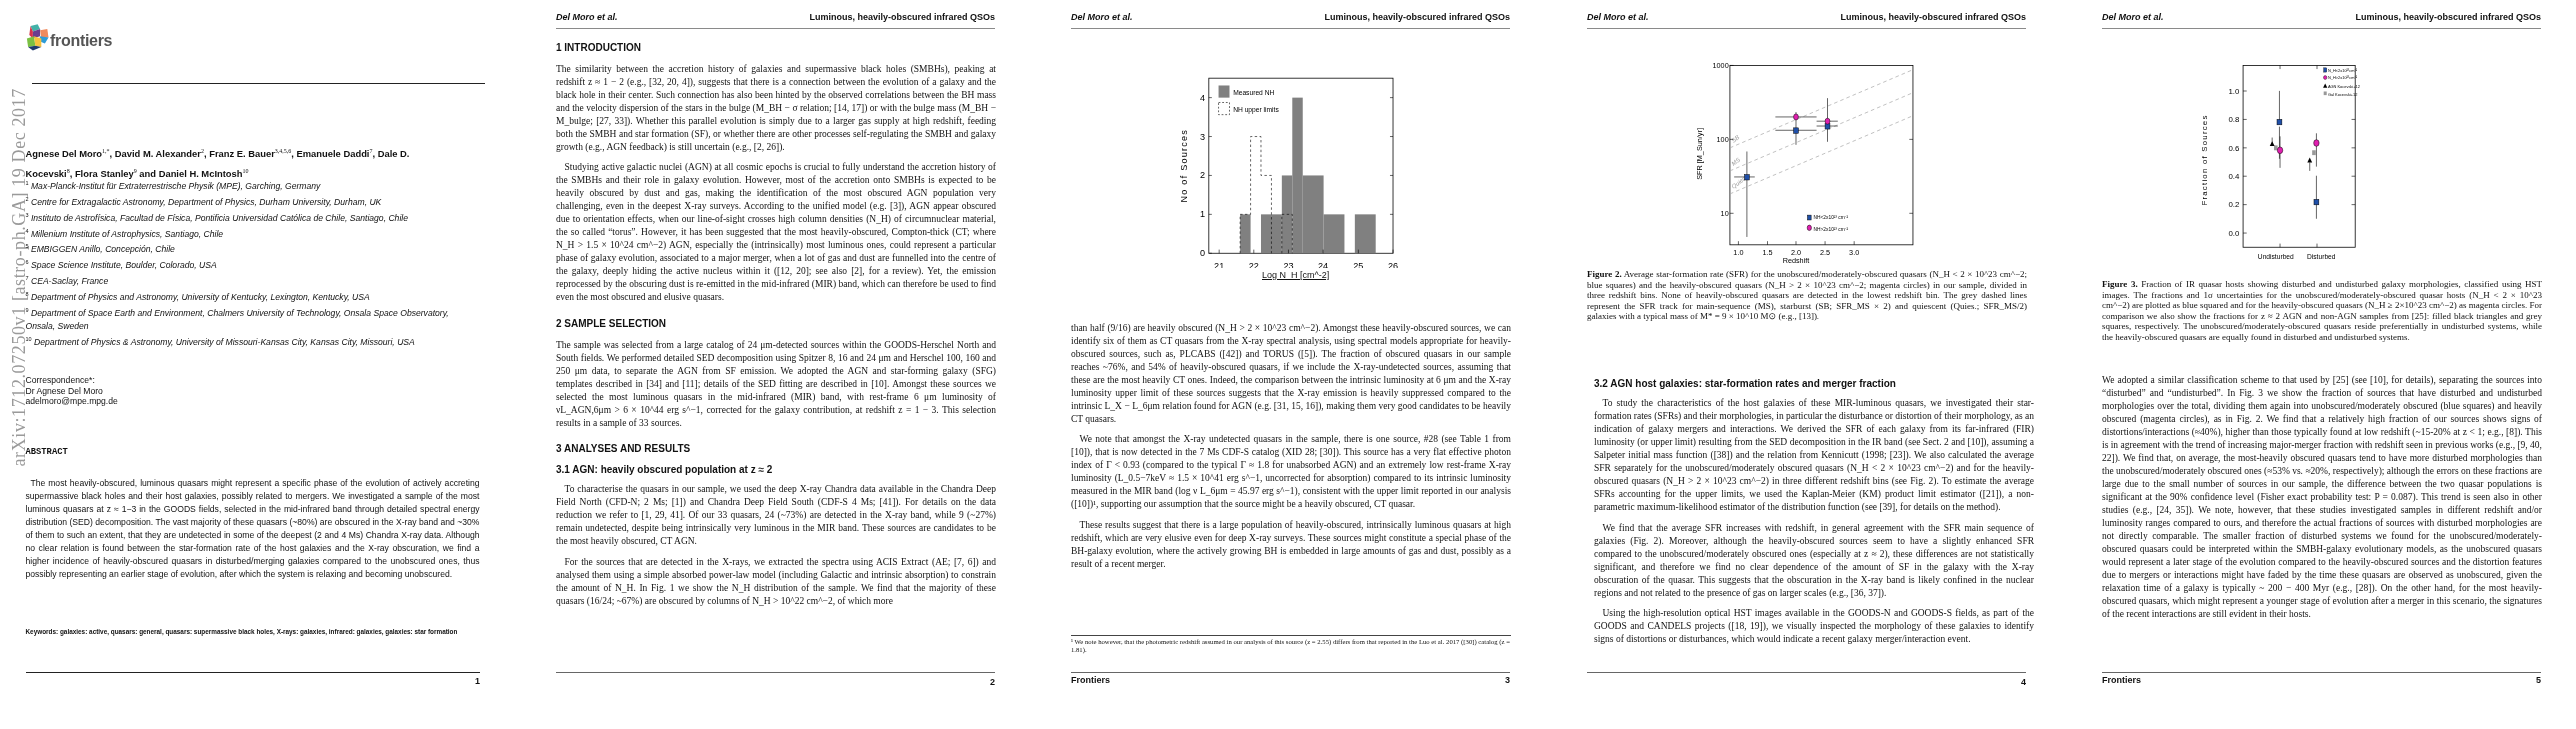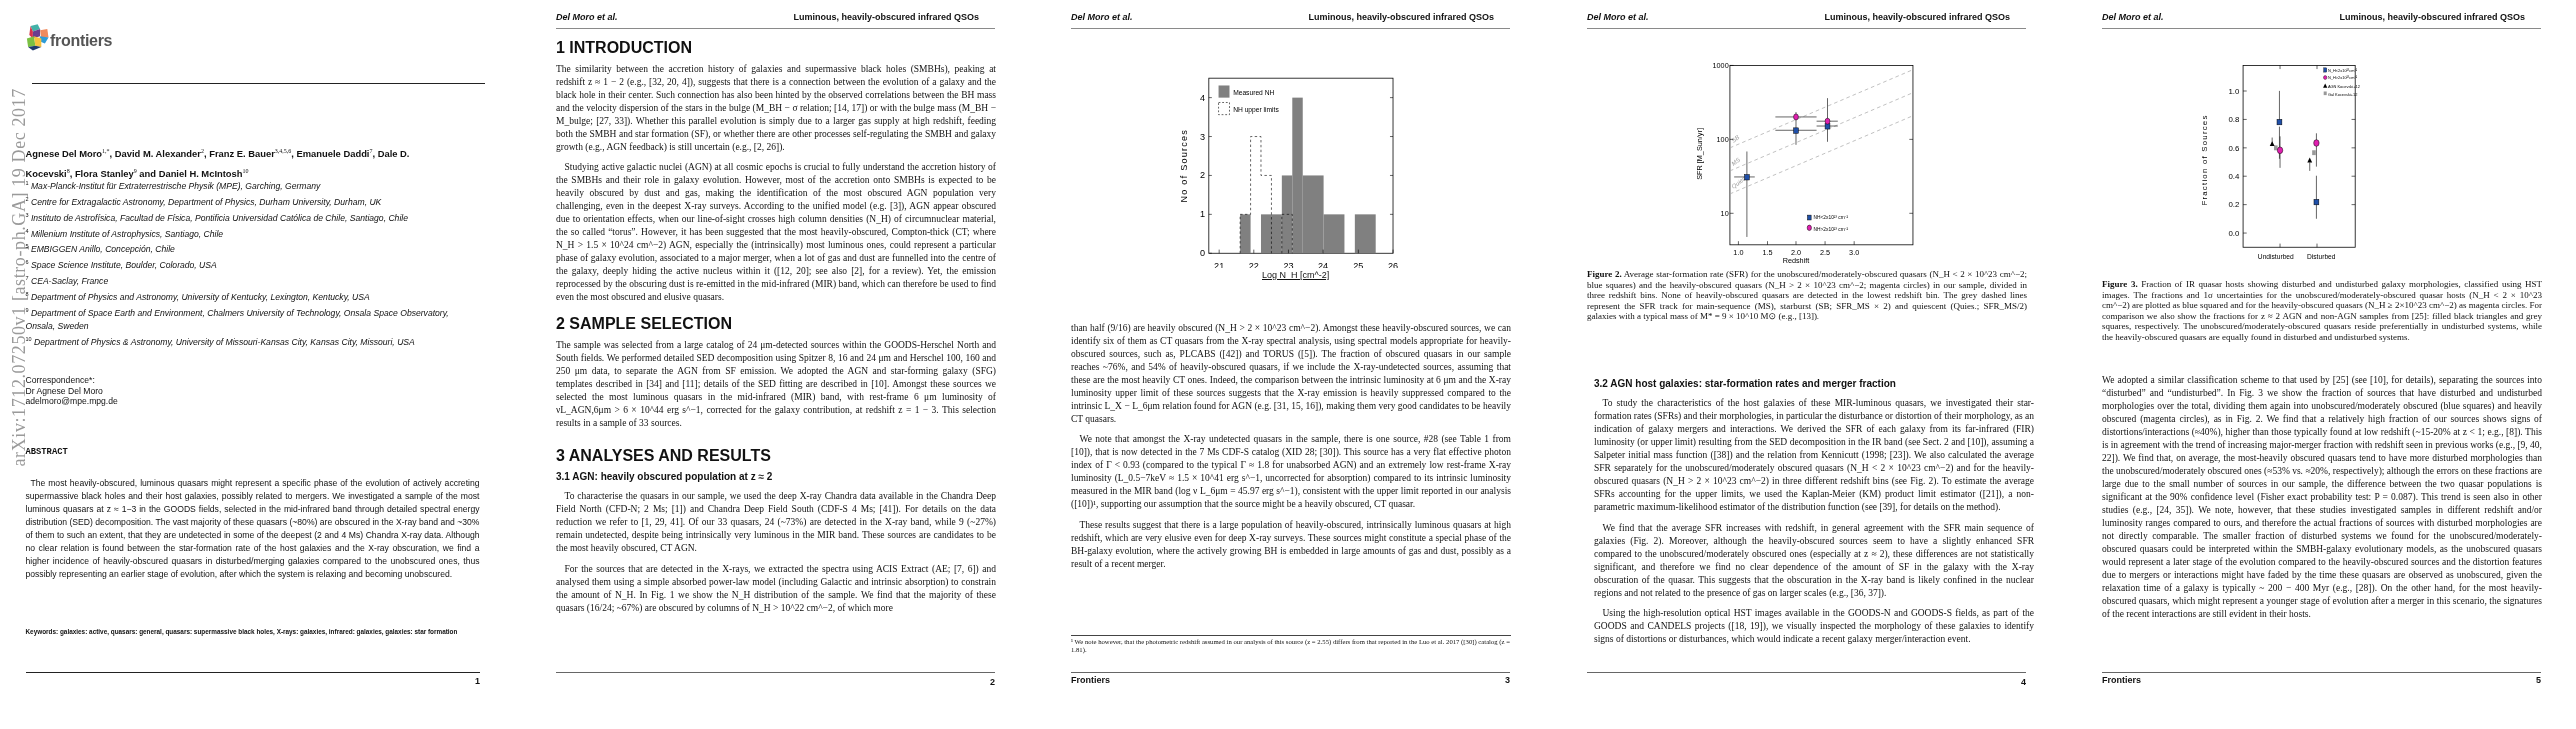--- a/index.html
+++ b/index.html
@@ -1,27 +1,27 @@
 <!DOCTYPE html>
 <html style="font-size:9.7px"><head>
 <meta charset="utf-8">
 <style>
   html, body { margin:0; padding:0; background:#ffffff; }
   body { width:2576px; height:729px; position:relative; overflow:hidden; color:#111; }
   .page { position:absolute; top:0; width:515px; height:729px; background:#fff; }
   .runhead { position:absolute; left:41px; right:35px; top:8.5px; height:19.4px; border-bottom:1.2px solid #8a8a8a; font-family:"Liberation Sans", sans-serif; font-weight:bold; font-size:9px; }
   .runhead .l { position:absolute; left:0; top:3.6px; font-style:italic; }
-  .runhead .r { position:absolute; right:16px; top:3.6px; }
+  .runhead .r { position:absolute; right:0; top:3.6px; }
   .foot { position:absolute; left:41px; right:35px; border-top:1.2px solid #666; font-family:"Liberation Sans", sans-serif; font-weight:bold; font-size:9px; }
   .foot .l { position:absolute; left:0; top:2.4px; }
   .foot .r { position:absolute; right:0; top:2.4px; }
   .body-text { position:absolute; left:41px; width:440px; font-family:"Liberation Serif", serif; font-size:9.5px; line-height:13px; text-align:justify; }
   .body-text p { margin:0 0 7.3px 0; text-indent:8.5px;font-family:Liberation Serif, serif; }
   .body-text p.noind { text-indent:0; }
-  h2.sec { font-family:"Liberation Sans", sans-serif; font-size:16px; font-weight:bold; margin:0 0 8.5px 0; }
+  h2.sec { font-family:"Liberation Sans", sans-serif; font-size:10px; font-weight:bold; margin:0 0 8.5px 0; }
   h3.sub { font-family:"Liberation Sans", sans-serif; font-size:10px; font-weight:bold; margin:0 0 7.3px 0; }
   .caption { font-family:"Liberation Serif", serif; font-size:9px; line-height:10.6px; text-align:justify; }
   .caption b { font-weight:bold; }
   
   .arxiv { position:absolute; left:-145px; top:292px; width:328px; transform:rotate(-90deg); font-family:"Liberation Serif", serif; font-size:18px; color:#9a9a9a; letter-spacing:0.6px; white-space:nowrap; }
   .logo { position:absolute; left:24px; top:23px; width:91px; height:36px; }
   .logo-text { position:absolute; left:50px; top:32px; font-family:"Liberation Sans", sans-serif; font-weight:bold; font-size:16px; color:#555; letter-spacing:-0.3px; }
   .p1rule { position:absolute; left:32px; top:83px; width:453px; border-top:1.2px solid #222; }
   .title { position:absolute; left:25.5px; top:95px; width:425px; font-family:"Liberation Sans", sans-serif; font-weight:bold; font-size:14px; line-height:22px; }
   .authors { position:absolute; left:25.5px; top:143px; width:425px; font-family:"Liberation Sans", sans-serif; font-weight:bold; font-size:9.4px; line-height:16.4px; }
@@ -99,21 +99,21 @@
   <div class="runhead">
     <span class="l">Del Moro et al.</span>
     <span class="r">Luminous, heavily-obscured infrared QSOs</span>
   </div>
   <div class="body-text" style="top:41px;">
     <h2 class="sec">1   INTRODUCTION</h2>
     <p class="noind">The similarity between the accretion history of galaxies and supermassive black holes (SMBHs), peaking at redshift z ≈ 1 − 2 (e.g., [32, 20, 4]), suggests that there is a connection between the evolution of a galaxy and the black hole in their center. Such connection has also been hinted by the observed correlations between the BH mass and the velocity dispersion of the stars in the bulge (M_BH − σ relation; [14, 17]) or with the bulge mass (M_BH − M_bulge; [27, 33]). Whether this parallel evolution is simply due to a larger gas supply at high redshift, feeding both the SMBH and star formation (SF), or whether there are other processes self-regulating the SMBH and galaxy growth (e.g., AGN feedback) is still uncertain (e.g., [2, 26]).</p>
     <p>Studying active galactic nuclei (AGN) at all cosmic epochs is crucial to fully understand the accretion history of the SMBHs and their role in galaxy evolution. However, most of the accretion onto SMBHs is expected to be heavily obscured by dust and gas, making the identification of the most obscured AGN population very challenging, even in the deepest X-ray surveys. According to the unified model (e.g. [3]), AGN appear obscured due to orientation effects, when our line-of-sight crosses high column densities (N_H) of circumnuclear material, the so called “torus”. However, it has been suggested that the most heavily-obscured, Compton-thick (CT; where N_H &gt; 1.5 × 10^24 cm^−2) AGN, especially the (intrinsically) most luminous ones, could represent a particular phase of galaxy evolution, associated to a major merger, when a lot of gas and dust are funnelled into the centre of the galaxy, deeply hiding the active nucleus within it ([12, 20]; see also [2], for a review). Yet, the emission reprocessed by the obscuring dust is re-emitted in the mid-infrared (MIR) band, which can therefore be used to find even the most obscured and elusive quasars.</p>
     <h2 class="sec" style="margin-top:13.4px;">2   SAMPLE SELECTION</h2>
     <p class="noind">The sample was selected from a large catalog of 24 μm-detected sources within the GOODS-Herschel North and South fields. We performed detailed SED decomposition using Spitzer 8, 16 and 24 μm and Herschel 100, 160 and 250 μm data, to separate the AGN from SF emission. We adopted the AGN and star-forming galaxy (SFG) templates described in [34] and [11]; details of the SED fitting are described in [10]. Amongst these sources we selected the most luminous quasars in the mid-infrared (MIR) band, with rest-frame 6 μm luminosity of νL_AGN,6μm &gt; 6 × 10^44 erg s^−1, corrected for the galaxy contribution, at redshift z = 1 − 3. This selection results in a sample of 33 sources.</p>
-    <h2 class="sec" style="margin-top:19px;">3   ANALYSES AND RESULTS</h2>
+    <h2 class="sec" style="margin-top:12px;">3   ANALYSES AND RESULTS</h2>
     <h3 class="sub">3.1   AGN: heavily obscured population at z ≈ 2</h3>
     <p>To characterise the quasars in our sample, we used the deep X-ray Chandra data available in the Chandra Deep Field North (CFD-N; 2 Ms; [1]) and Chandra Deep Field South (CDF-S 4 Ms; [41]). For details on the data reduction we refer to [1, 29, 41]. Of our 33 quasars, 24 (~73%) are detected in the X-ray band, while 9 (~27%) remain undetected, despite being intrinsically very luminous in the MIR band. These sources are candidates to be the most heavily obscured, CT AGN.</p>
     <p>For the sources that are detected in the X-rays, we extracted the spectra using ACIS Extract (AE; [7, 6]) and analysed them using a simple absorbed power-law model (including Galactic and intrinsic absorption) to constrain the amount of N_H. In Fig. 1 we show the N_H distribution of the sample. We find that the majority of these quasars (16/24; ~67%) are obscured by columns of N_H &gt; 10^22 cm^−2, of which more</p>
   </div>
   <div class="foot" style="top:671px; border-top-width:0;"></div>
   <div class="foot" style="top:672px;"></div>
   <div class="pnum" style="top:677px;">2</div>
 </div>
 
 <div class="page" style="left:1030px;">

